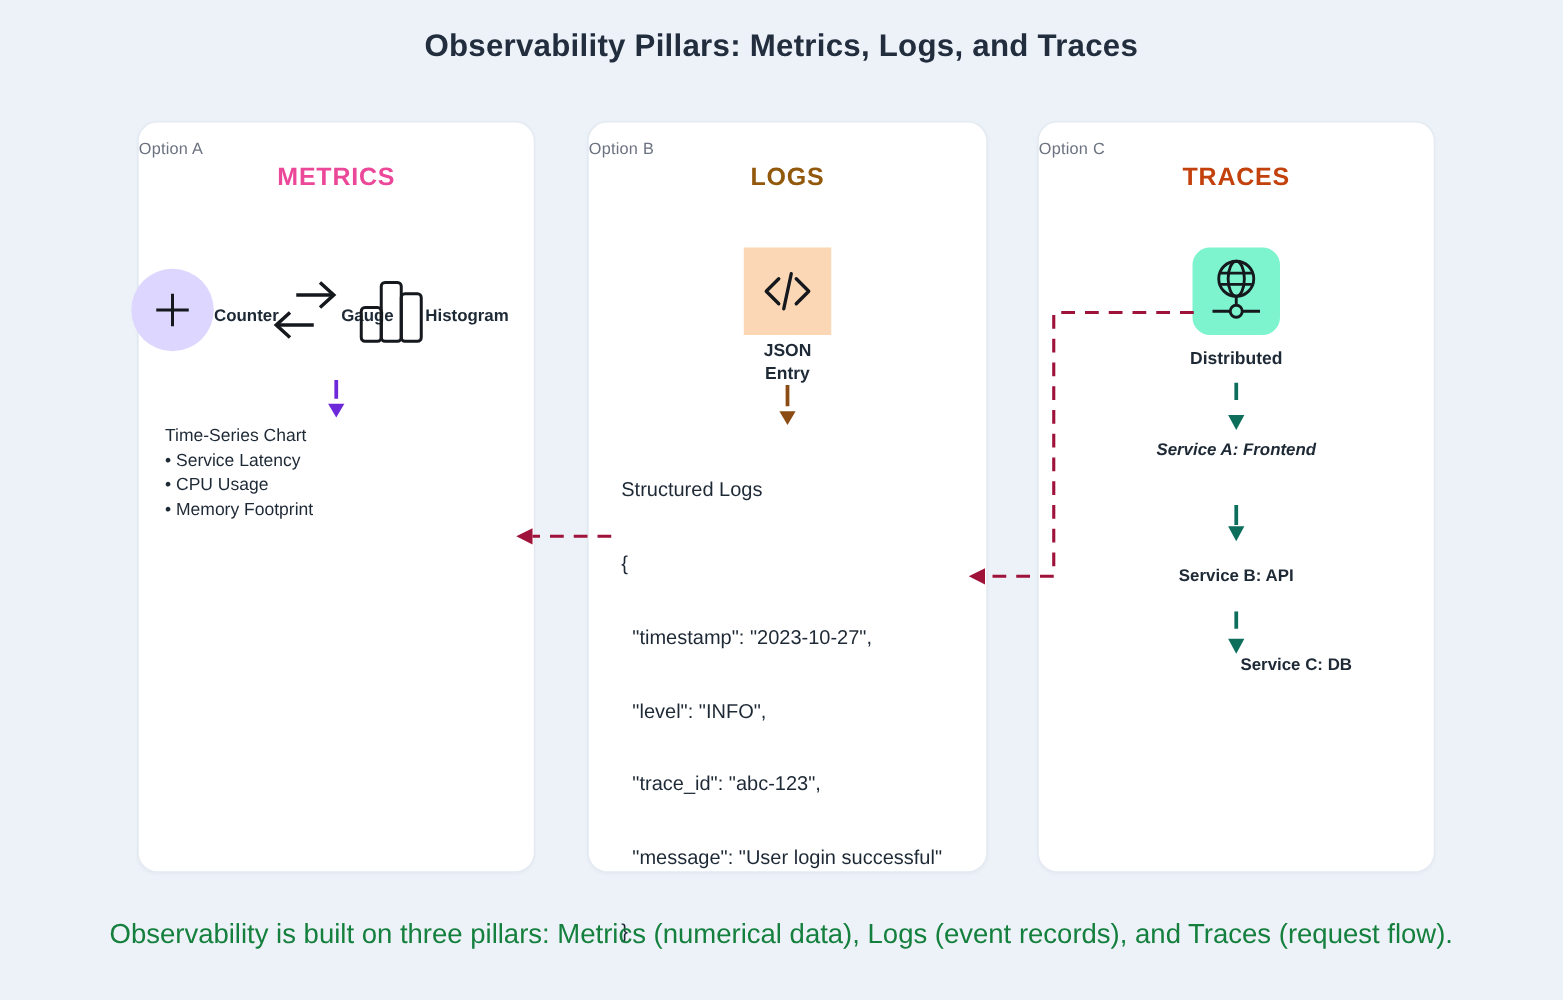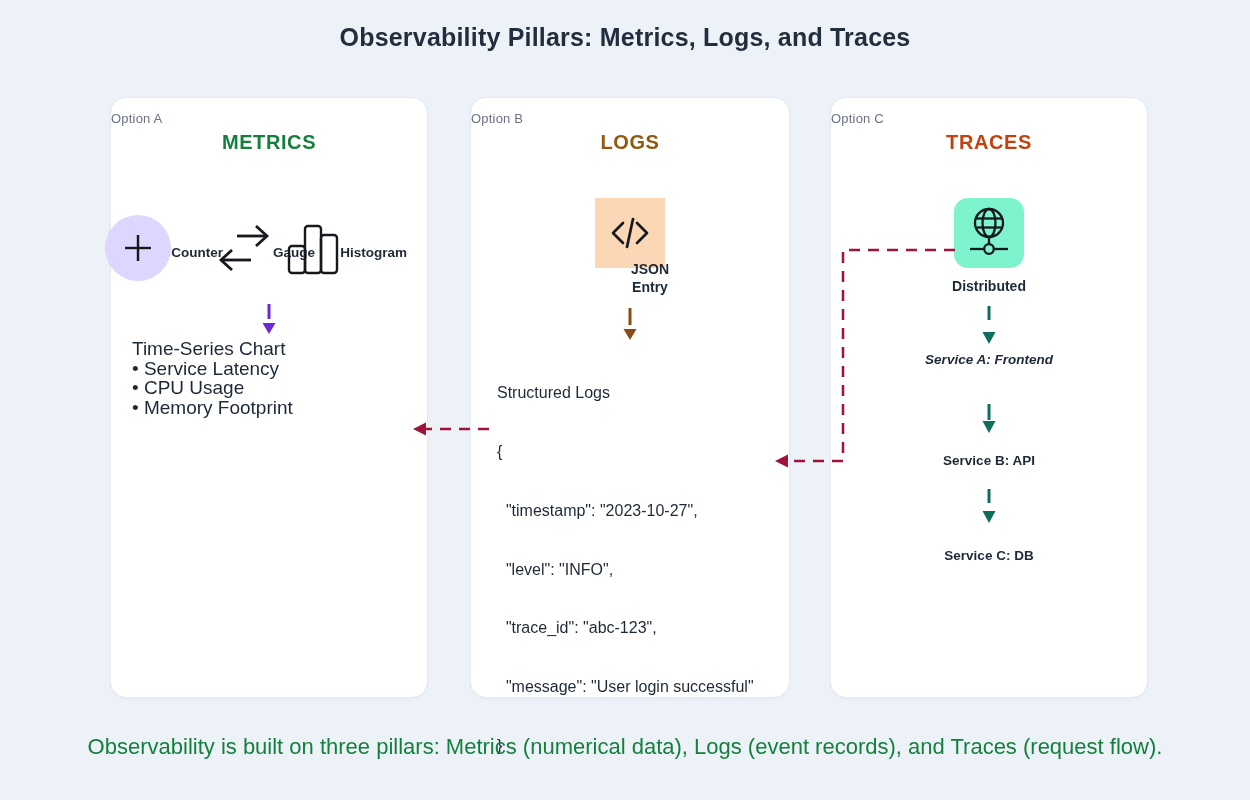--- a/index.html
+++ b/index.html
@@ -29,21 +29,21 @@
   #card-traces  { left:830px; }
 
   .option-label {
     margin-top:13px; text-align:left;
     font-size:13px; font-weight:400; color:#6b7280; letter-spacing:0.2px;
   }
   .pillar-name {
     margin-top:5px; text-align:center;
     font-size:20px; font-weight:600; letter-spacing:0.6px;
   }
-  .pillar-metrics { color:#15803d; }
+  .pillar-metrics { color:#ec4899; }
   .pillar-logs    { color:#92580b; }
   .pillar-traces  { color:#c2410c; }
 
   
   .metric-row {
     position:absolute; top:102px; left:0; right:0;
     display:flex; justify-content:center;
   }
   .metric-item {
     width:92px; height:96px; display:flex; flex-direction:row;
@@ -55,51 +55,51 @@
     display:flex; align-items:center; justify-content:center;
   }
   .metric-caption {
     margin-top:8px; font-size:13.5px; font-weight:700; color:#1e2936;
   }
 
   .flow-arrow { position:absolute; left:50%; transform:translateX(-50%); }
 
   .metrics-detail {
     position:absolute; top:241px; left:21px; text-align:left;
-    font-size:19px; line-height:19.5px; color:#1e2936;
+    font-size:14px; line-height:19.5px; color:#1e2936;
   }
 
   
   .big-icon-tile {
     position:absolute; top:100px; left:50%; transform:translateX(-50%);
     width:70px; height:70px; display:flex; align-items:center; justify-content:center;
   }
   .logs-tile   { background:#fcd7b6; }
   .traces-tile { background:#7df4cd; border-radius:14px; }
 
   .icon-caption {
     position:absolute; left:0; width:100%; text-align:center;
     font-size:14px; font-weight:700; line-height:18px; color:#1e2936;
   }
-  #logs-caption   { top:162px;margin-left:20px; }
+  #logs-caption   { top:173px; }
   #traces-caption { top:179px; }
 
   .logs-detail {
     position:absolute; top:246px; left:26px; text-align:left;
     font-size:16px; line-height:19.6px; color:#1e2936; white-space:pre;
   }
 
   
   .service-label {
     position:absolute; left:0; width:100%; text-align:center;
     font-size:13.5px; font-weight:700; color:#1e2936;
   }
   #service-a { top:254px;font-style:italic; }
   #service-b { top:355px; }
-  #service-c { top:450px; }
+  #service-c { top:426px;margin-left:48px; }
 
   .connector-overlay {
     position:absolute; inset:0; width:1250px; height:800px;
     pointer-events:none; z-index:5;
   }
 
   .page-footer {
     position:absolute; top:734px; left:0; width:100%;
     text-align:center; font-size:22px; color:#15803d;
   }

